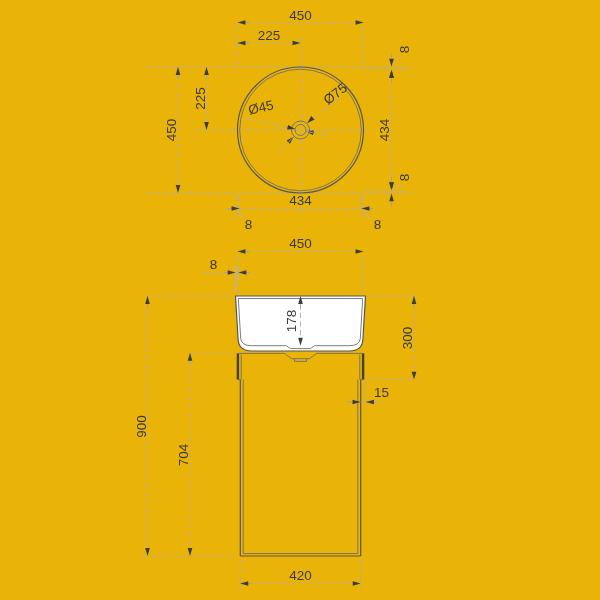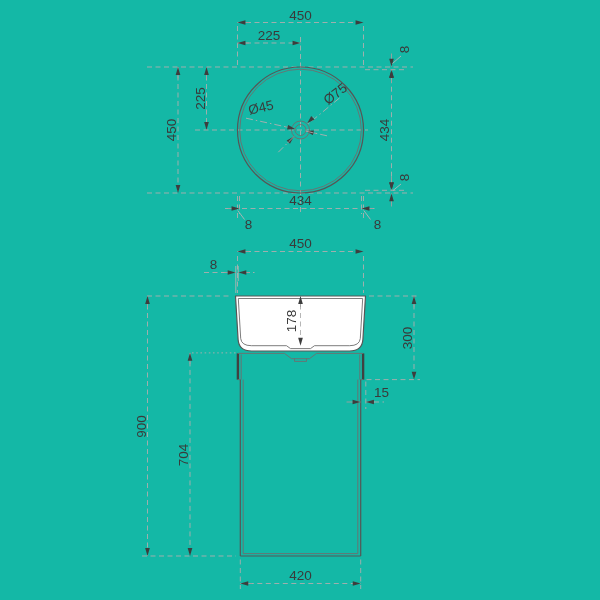--- a/index.html
+++ b/index.html
@@ -1,16 +1,16 @@
 <!DOCTYPE html>
 <html><head>
 <meta charset="utf-8">
 <style>
   html,body{margin:0;padding:0;background:#ffffff;}
-  .stage{position:relative;width:600px;height:600px;background:#14b8a6;overflow:hidden;}
+  .stage{position:relative;width:600px;height:600px;background:#eab308;overflow:hidden;}
   svg{display:block;}
   .obj  {stroke:#565656;stroke-width:1.2;fill:none;stroke-linejoin:round;}
   .objf {stroke:#565656;stroke-width:1.2;fill:#ffffff;stroke-linejoin:round;}
   .thin {stroke:#6e6e6e;stroke-width:0.9;fill:none;stroke-linejoin:round;}
   .bold {stroke:#414141;stroke-width:2.4;fill:none;}
   .dim  {stroke:#aeaeae;stroke-width:0.9;fill:none;stroke-dasharray:5 3.5;}
   .dot  {stroke:#aeaeae;stroke-width:0.9;fill:none;stroke-dasharray:1.6 2.6;}
   .dd   {stroke:#b0b0b0;stroke-width:0.9;fill:none;stroke-dasharray:7 3 1.5 3;}
   .car  {stroke:#9f9f9f;stroke-width:0.9;fill:none;}
   .ldr  {stroke:#b5b5b5;stroke-width:0.9;fill:none;}

